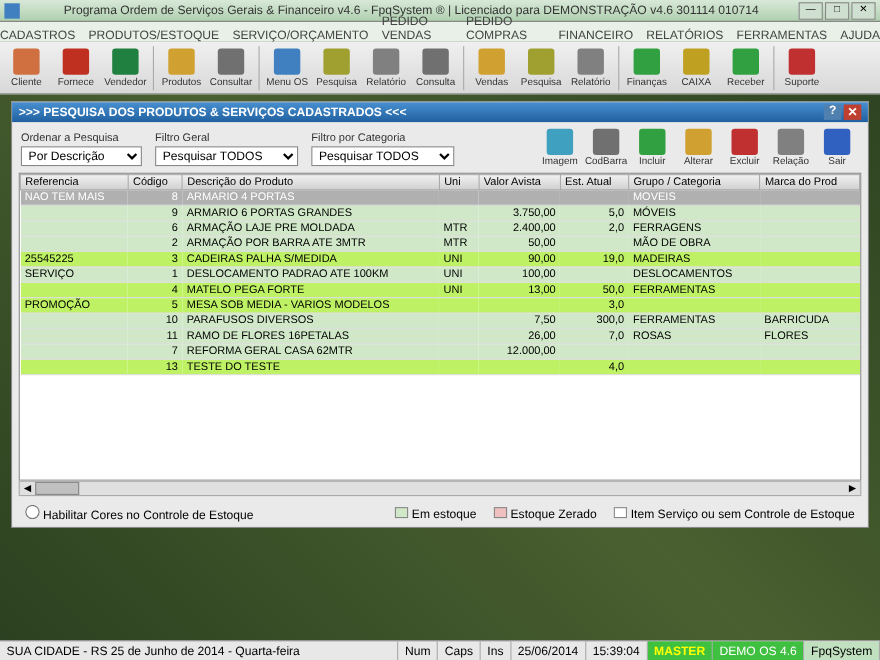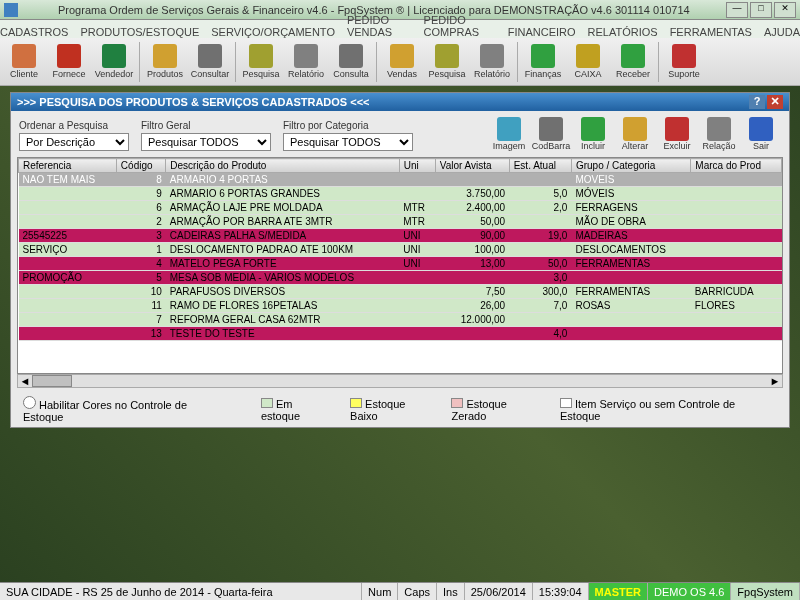--- a/index.html
+++ b/index.html
@@ -9,21 +9,21 @@
 .title-text { flex: 1; font-size: 11px; color: #333; padding-left: 36px; }
 .win-btns { display: flex; gap: 2px; }
 .win-btn { width: 22px; height: 16px; background: #d0e0d0; border: 1px solid #888; font-size: 9px; text-align: center; cursor: pointer; }
 .menubar { height: 18px; background: #e8f0e8; display: flex; padding: 0 0; gap: 12px; align-items: flex-end; }
 .menu-item { cursor: pointer; color: #444; }
 .toolbar { height: 48px; background: linear-gradient(#f0f0f0, #d8d8d8); display: flex; align-items: center; padding: 2px; gap: 1px; border-bottom: 1px solid #aaa; }
 .tb-btn { display: flex; flex-direction: column; align-items: center; justify-content: center; width: 44px; height: 44px; cursor: pointer; border: 1px solid transparent; }
 .tb-icon { width: 24px; height: 24px; border-radius: 3px; }
 .tb-label { font-size: 9px; color: #333; margin-top: 1px; }
 .tb-sep { width: 1px; height: 40px; background: #aaa; margin: 0 2px; }
-.panel { margin: 6px 10px; background: #eaeaea; border: 1px solid #888; height: 336px; display: flex; flex-direction: column; }
+.panel { margin: 6px 10px; background: #eaeaea; border: 1px solid #888; height: 388px; display: flex; flex-direction: column; }
 .panel-title { height: 18px; background: linear-gradient(#4890d0, #2060a0); color: #fff; display: flex; align-items: center; padding: 0 6px; font-weight: bold; font-size: 10px; }
 .panel-title-text { flex: 1; }
 .panel-close { width: 16px; height: 14px; background: #c04030; text-align: center; color: #fff; cursor: pointer; margin-left: 2px; }
 .panel-help { width: 16px; height: 14px; background: #5080b0; text-align: center; color: #fff; cursor: pointer; }
 .search-area { padding: 6px 8px; display: flex; gap: 12px; align-items: flex-end; }
 .field-group { display: flex; flex-direction: column; gap: 2px; }
 .field-label { font-size: 10px; color: #333; }
 select, input[type=text] { border: 1px solid #888; padding: 1px 2px; font-size: 11px; background: #fff; }
 .action-toolbar { display: flex; gap: 2px; margin-left: auto; }
 .act-btn { display: flex; flex-direction: column; align-items: center; width: 40px; cursor: pointer; }
@@ -31,21 +31,21 @@
 .act-label { font-size: 9px; color: #333; }
 .search-row { display: flex; align-items: center; padding: 2px 8px 6px; gap: 6px; }
 .search-row input { flex: 1; background: #ffffcc; }
 .ref-group { display: flex; align-items: center; gap: 4px; }
 .grid { flex: 1; overflow: auto; margin: 0 6px; border: 1px solid #888; background: #fff; }
 .grid table { width: 100%; border-collapse: collapse; }
 .grid th { background: linear-gradient(#f0f0f0, #d0d0d0); border: 1px solid #aaa; padding: 1px 4px; font-weight: normal; text-align: left; font-size: 10px; white-space: nowrap; }
 .grid td { border-bottom: 1px solid #ddd; padding: 0 4px; font-size: 10px; white-space: nowrap; height: 14px; }
 .row-gray { background: #b0b0b0; color: #fff; }
 .row-green { background: #d0e8c8; }
-.row-yellow { background: #be185d; }
+.row-yellow { background: #bef264; }
 .legend { padding: 4px 12px; display: flex; align-items: center; gap: 16px; font-size: 10px; }
 .leg-sq { width: 12px; height: 10px; display: inline-block; margin-right: 3px; border: 1px solid #888; }
 .scroll-bar { height: 14px; background: #e0e0e0; border: 1px solid #aaa; margin: 0 6px 4px; display: flex; }
 .scroll-thumb { width: 40px; background: #c0c0c0; border: 1px solid #888; }
 .statusbar { position: absolute; bottom: 0; left: 0; right: 0; height: 18px; background: #e8e8e8; border-top: 1px solid #888; display: flex; align-items: center; font-size: 10px; }
 .status-cell { padding: 0 6px; border-right: 1px solid #aaa; height: 100%; display: flex; align-items: center; }
 .status-green { background: #40c040; color: #fff; }
 .status-master { background: #40c040; color: #ff0; font-weight: bold; }
 .num { text-align: right; }
 </style>
@@ -91,20 +91,24 @@
     <div class="tb-btn">
       <div class="tb-icon" style="background:#d0a030"></div>
       <div class="tb-label">Produtos</div>
     </div>
     <div class="tb-btn">
       <div class="tb-icon" style="background:#707070"></div>
       <div class="tb-label">Consultar</div>
     </div>
     <div class="tb-sep"></div>
     <div class="tb-btn">
+      <div class="tb-icon" style="background:#4080c0"></div>
+      <div class="tb-label">Menu OS</div>
+    </div>
+    <div class="tb-btn">
       <div class="tb-icon" style="background:#a0a030"></div>
       <div class="tb-label">Pesquisa</div>
     </div>
     <div class="tb-btn">
       <div class="tb-icon" style="background:#808080"></div>
       <div class="tb-label">Relatório</div>
     </div>
     <div class="tb-btn">
       <div class="tb-icon" style="background:#707070"></div>
       <div class="tb-label">Consulta</div>
@@ -336,21 +340,20 @@
     <div style="width:14px;text-align:center">◄</div>
     <div class="scroll-thumb"></div>
     <div style="flex:1"></div>
     <div style="width:14px;text-align:center">►</div>
   </div>
 
   <div class="legend">
     <span><input type="radio" style=""> <span>Habilitar Cores no Controle de Estoque</span></span>
     <span style="flex:1"></span>
     <span><span class="leg-sq" style="background:#d0e8c8"></span><span>Em estoque</span></span>
-    <span><span class="leg-sq" style="background:#ffff60"></span><span>Estoque Baixo</span></span>
     <span><span class="leg-sq" style="background:#f0c0c0"></span><span>Estoque Zerado</span></span>
     <span><span class="leg-sq" style="background:#fff"></span><span>Item Serviço ou sem Controle de Estoque</span></span>
   </div>
 </div>
 
 <div class="statusbar">
   <div class="status-cell" style="flex:1">SUA CIDADE - RS 25 de Junho de 2014 - Quarta-feira</div>
   <div class="status-cell">Num</div>
   <div class="status-cell">Caps</div>
   <div class="status-cell">Ins</div>

